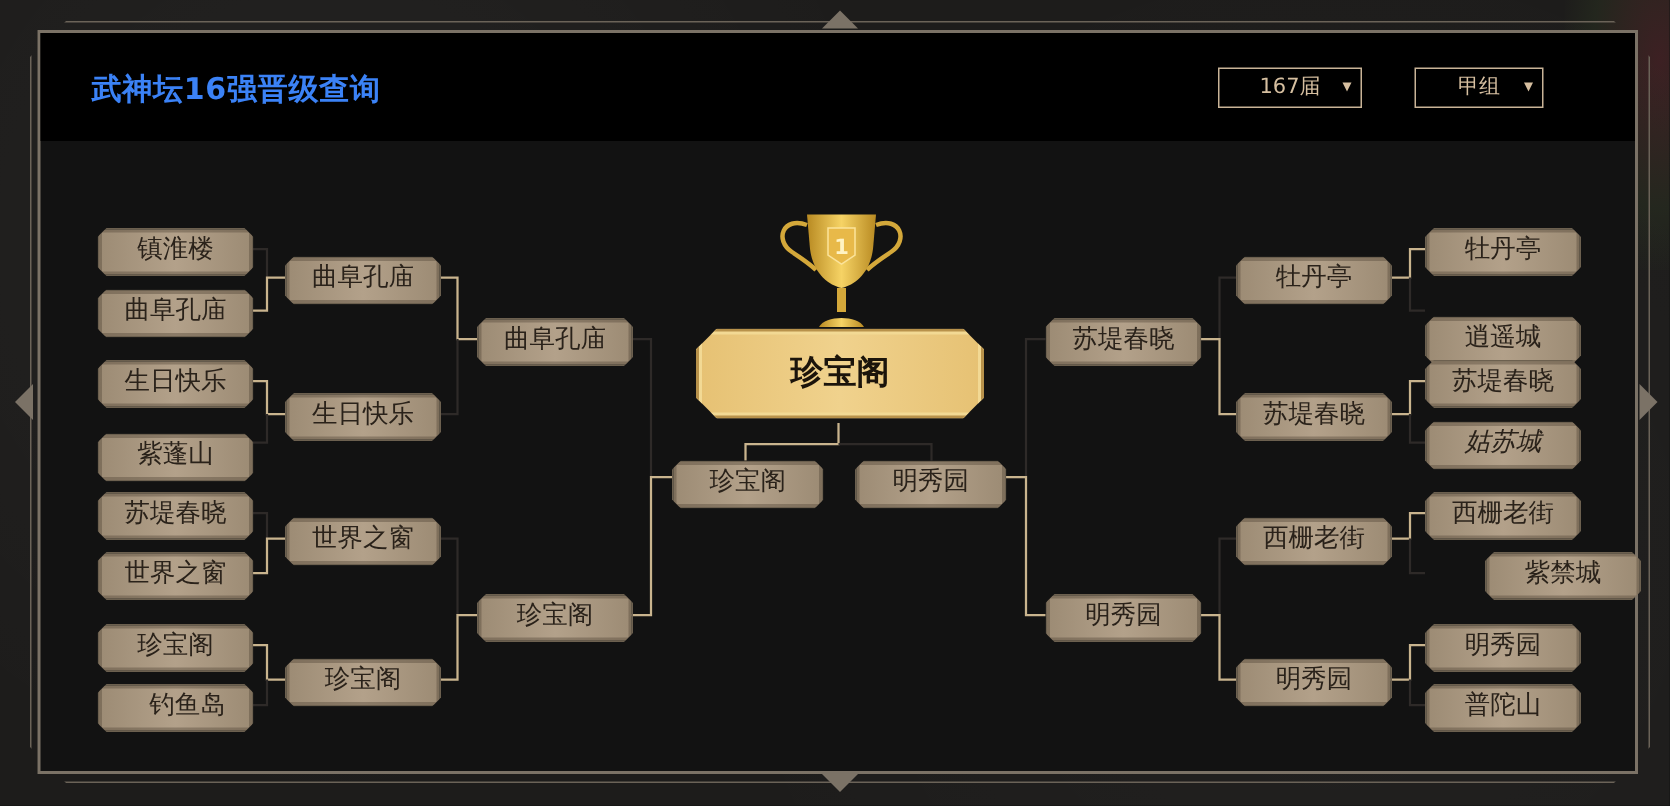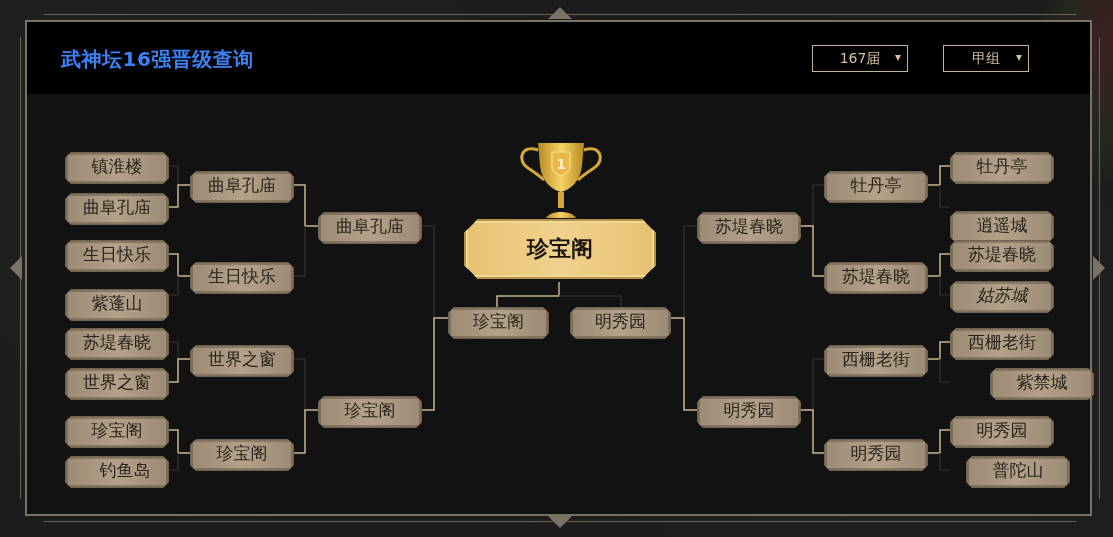--- a/index.html
+++ b/index.html
@@ -186,13 +186,13 @@
 <div class="team" style="left:824px; top:345px;">西栅老街</div>
 <div class="team" style="left:824px; top:439px;">明秀园</div>
 
 <div class="team" style="left:950px; top:152px;">牡丹亭</div>
 <div class="team" style="left:950px; top:211px;">逍遥城</div>
 <div class="team" style="left:950px; top:240px;">苏堤春晓</div>
 <div class="team" style="left:950px; top:281px;font-style:italic;">姑苏城</div>
 <div class="team" style="left:950px; top:328px;">西栅老街</div>
 <div class="team" style="left:950px; top:368px;margin-left:40px;">紫禁城</div>
 <div class="team" style="left:950px; top:416px;">明秀园</div>
-<div class="team" style="left:950px; top:456px;margin-left:16px;">普陀山</div>
+<div class="team" style="left:950px; top:456px;">普陀山</div>
 
 </body></html>

